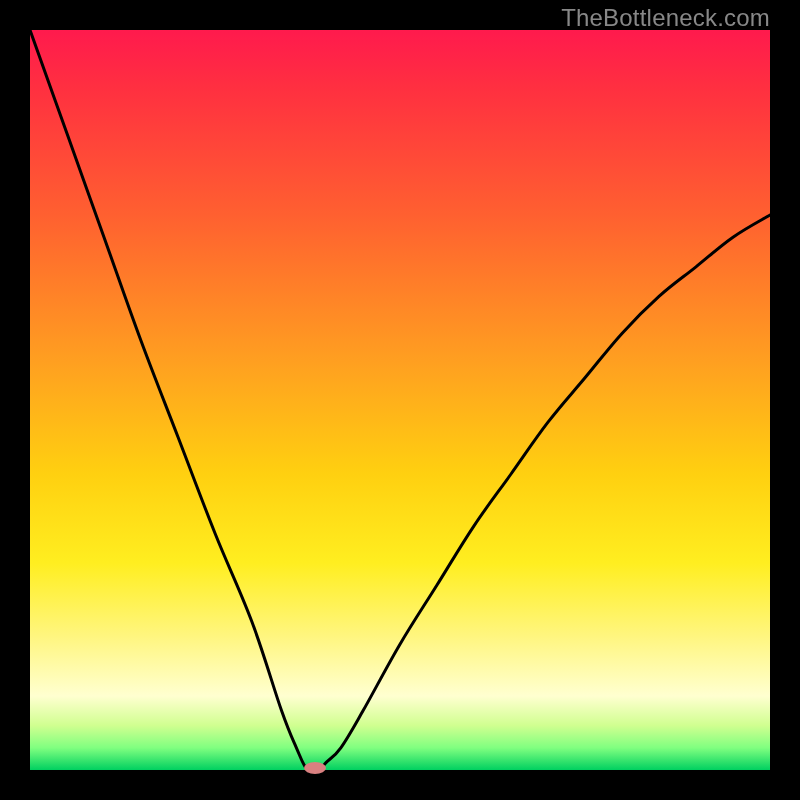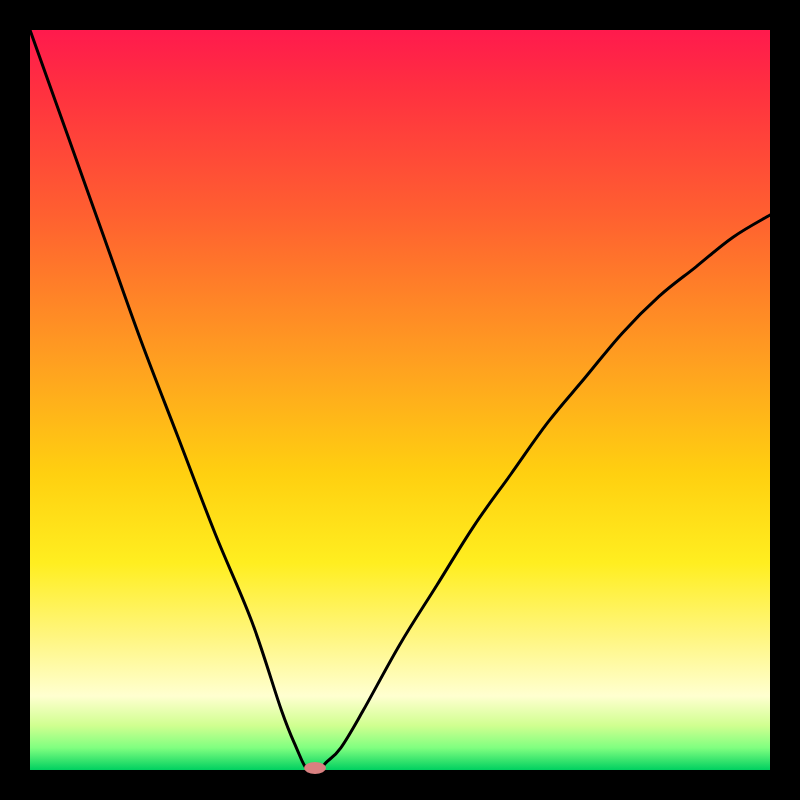--- a/index.html
+++ b/index.html
@@ -60,20 +60,21 @@
     border-radius: 50% / 50%;
     width: 22px;
     height: 12px;
   }
 </style>
 </head>
 <body>
 
 <div class="outer-frame">
 
+  <div class="watermark">TheBottleneck.com</div>
 
   <div class="plot-area">
     <svg class="curve-svg" viewBox="0 0 740 740" preserveAspectRatio="none">
       <path id="curve-path" fill="none" stroke="#000000" stroke-width="3" stroke-linecap="round" stroke-linejoin="round" d="M 0 0 C 6.66 18.648000000000003 23.68 66.30400000000002 37 103.60000000000002 C 50.32 140.89600000000002 60.68 169.90400000000005 74 207.20000000000005 C 87.32 244.49600000000004 97.68 274.836 111 310.8 C 124.32 346.764 134.68 372.368 148 407 C 161.32 441.632 171.68 469.9 185 503.2 C 198.32 536.5 210.012 560.032 222 592 C 233.988 623.968 243.60800000000003 658.156 251.60000000000002 680.8 C 259.59200000000004 703.444 261.738 707.1439999999999 266.4 717.8 C 271.06199999999995 728.456 273.504 736.004 277.5 740 C 281.496 743.996 285.27000000000004 741.332 288.6 740 C 291.93 738.668 292.004 736.596 296 732.6 C 299.996 728.604 304.14 727.124 310.8 717.8 C 317.46000000000004 708.4759999999999 322.344 699.448 333 680.8 C 343.656 662.1519999999999 356.68 636.844 370 614.2 C 383.32 591.556 393.68000000000006 576.312 407.00000000000006 555 C 420.32000000000005 533.688 430.68 515.78 444 495.79999999999995 C 457.32 475.81999999999994 467.68 462.64799999999997 481 444 C 494.32 425.35200000000003 504.68 409.5160000000001 518 392.20000000000005 C 531.32 374.884 541.68 363.78399999999993 555 347.79999999999995 C 568.32 331.816 578.68 318.052 592 303.40000000000003 C 605.32 288.74800000000005 615.68 278.388 629 266.4 C 642.32 254.41199999999998 652.68 247.45599999999993 666 236.79999999999995 C 679.32 226.14399999999998 689.68 216.52400000000003 703 207.20000000000005 C 716.32 197.87600000000006 733.34 188.996 740 185"></path>
     </svg>
     <div class="marker" id="min-marker" style="left: 273.9px; top: 732px; background: rgb(217, 128, 128);"></div>
   </div>
 
 </div>
 

